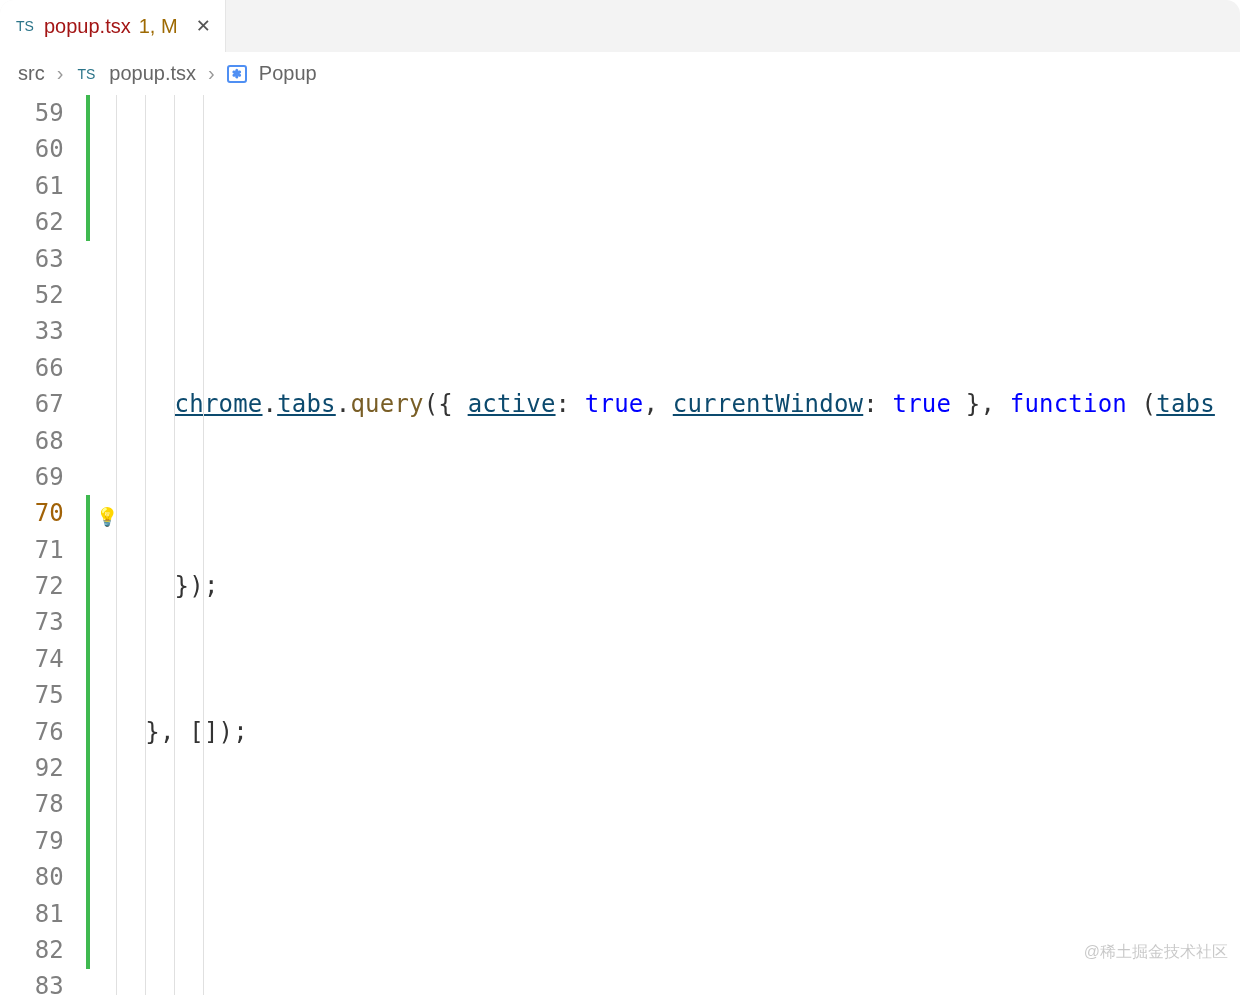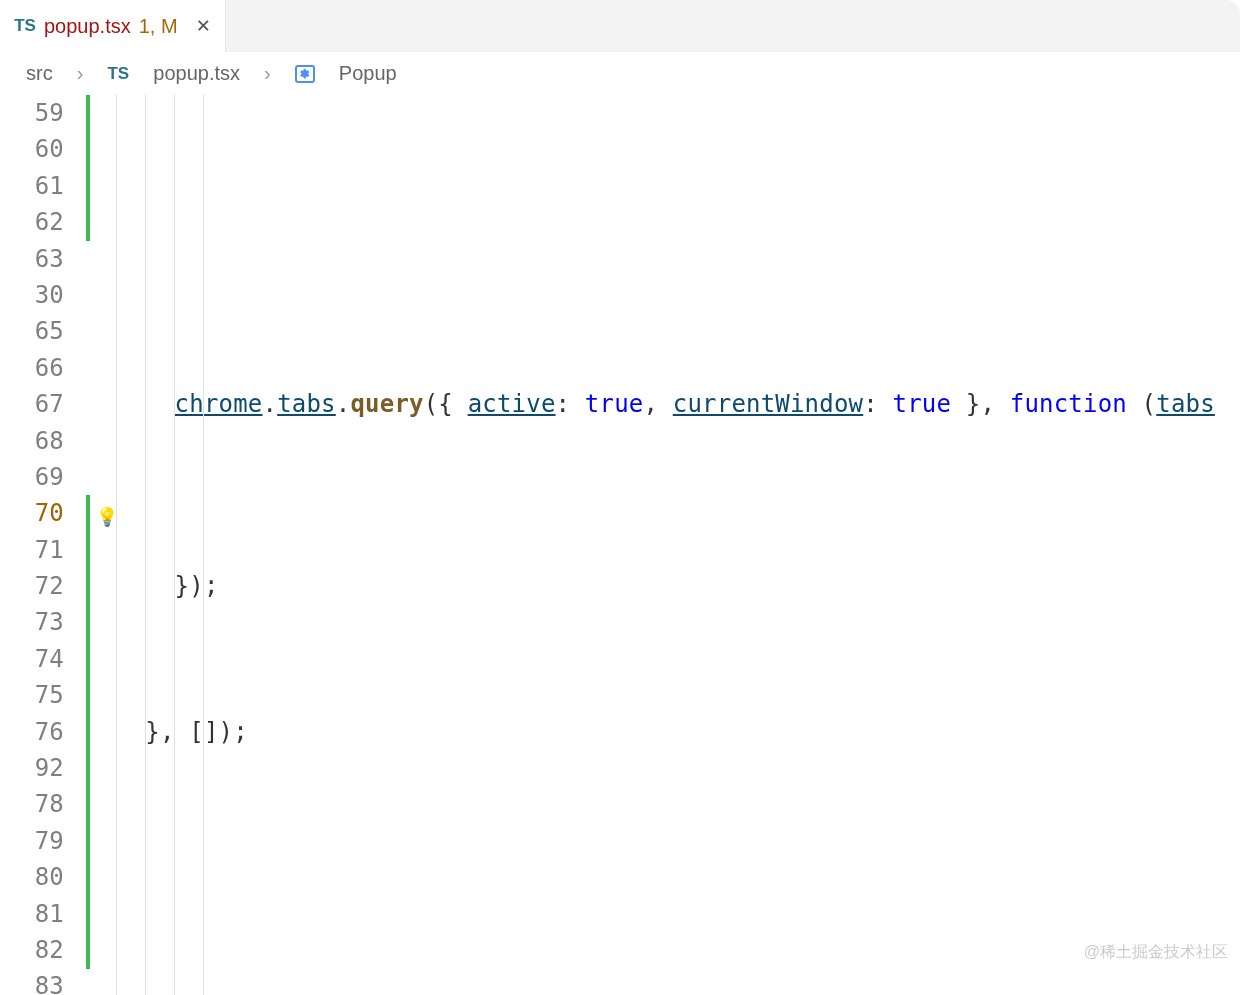--- a/index.html
+++ b/index.html
@@ -26,37 +26,36 @@
     align-items: center;
     gap: 8px;
     padding: 0 14px;
     background: #ffffff;
     border-right: 1px solid #e5e5e5;
     cursor: pointer;
   }
   .ts-icon {
     width: 22px; height: 22px;
     display: inline-flex; align-items: center; justify-content: center;
-    font-weight: 700; font-size: 17px;
+    font-weight: 400; font-size: 14px;
     color: #2b7489;
   }
   .tab-name { color: #a31515; }
   .tab-suffix { color: #9e6a03; margin-left: 0; }
   .tab-close { color: #555; margin-left: 10px; font-size: 18px; }
   
   .breadcrumb {
     display: flex;
     align-items: center;
-    gap: 24px;
+    gap: 12px;
     padding: 10px 18px;
     font-family: -apple-system, "Segoe UI", Arial, sans-serif;
     font-size: 20px;
     color: #666;
     background: #ffffff;
-    margin-left: 8px;
   }
   .breadcrumb .sep { color: #999; }
   .symbol-icon {
     color: #4f8ff3;
     font-weight: bold;
     border: 2px solid #4f8ff3;
     border-radius: 3px;
     font-size: 12px;
     padding: 0 3px;
     line-height: 14px;
@@ -104,21 +103,21 @@
   .code .line { height: 36.4px; }
   .indent-guide {
     position: absolute;
     top: 0;
     bottom: 0;
     width: 0;
     border-left: 1px solid #e0e0e0;
   }
   
   .c-kw   { color: #0000ff; }
-  .c-func { color: #795e26; font-weight: bold; }
+  .c-func { color: #795e26; }
   .c-var  { color: #0c4a6e; text-decoration: underline; }
   .c-num  { color: #098658; }
   .c-pun  { color: #333333; }
   .c-dim  { color: #969696; }
   .watermark {
     position: fixed;
     right: 12px;
     bottom: 32px;
     font-family: -apple-system, sans-serif;
     font-size: 16px;
@@ -147,22 +146,22 @@
   <span>Popup</span>
 </div>
 
 <div class="editor">
   <div class="gutter" id="gutter">
       <div>59</div>
       <div>60</div>
       <div>61</div>
       <div>62</div>
       <div>63</div>
-      <div>30</div>
-      <div>65</div>
+      <div>52</div>
+      <div>33</div>
       <div>66</div>
       <div>67</div>
       <div>68</div>
       <div>69</div>
       <div class="current">70</div>
       <div>71</div>
       <div>72</div>
       <div>73</div>
       <div>74</div>
       <div>75</div>

